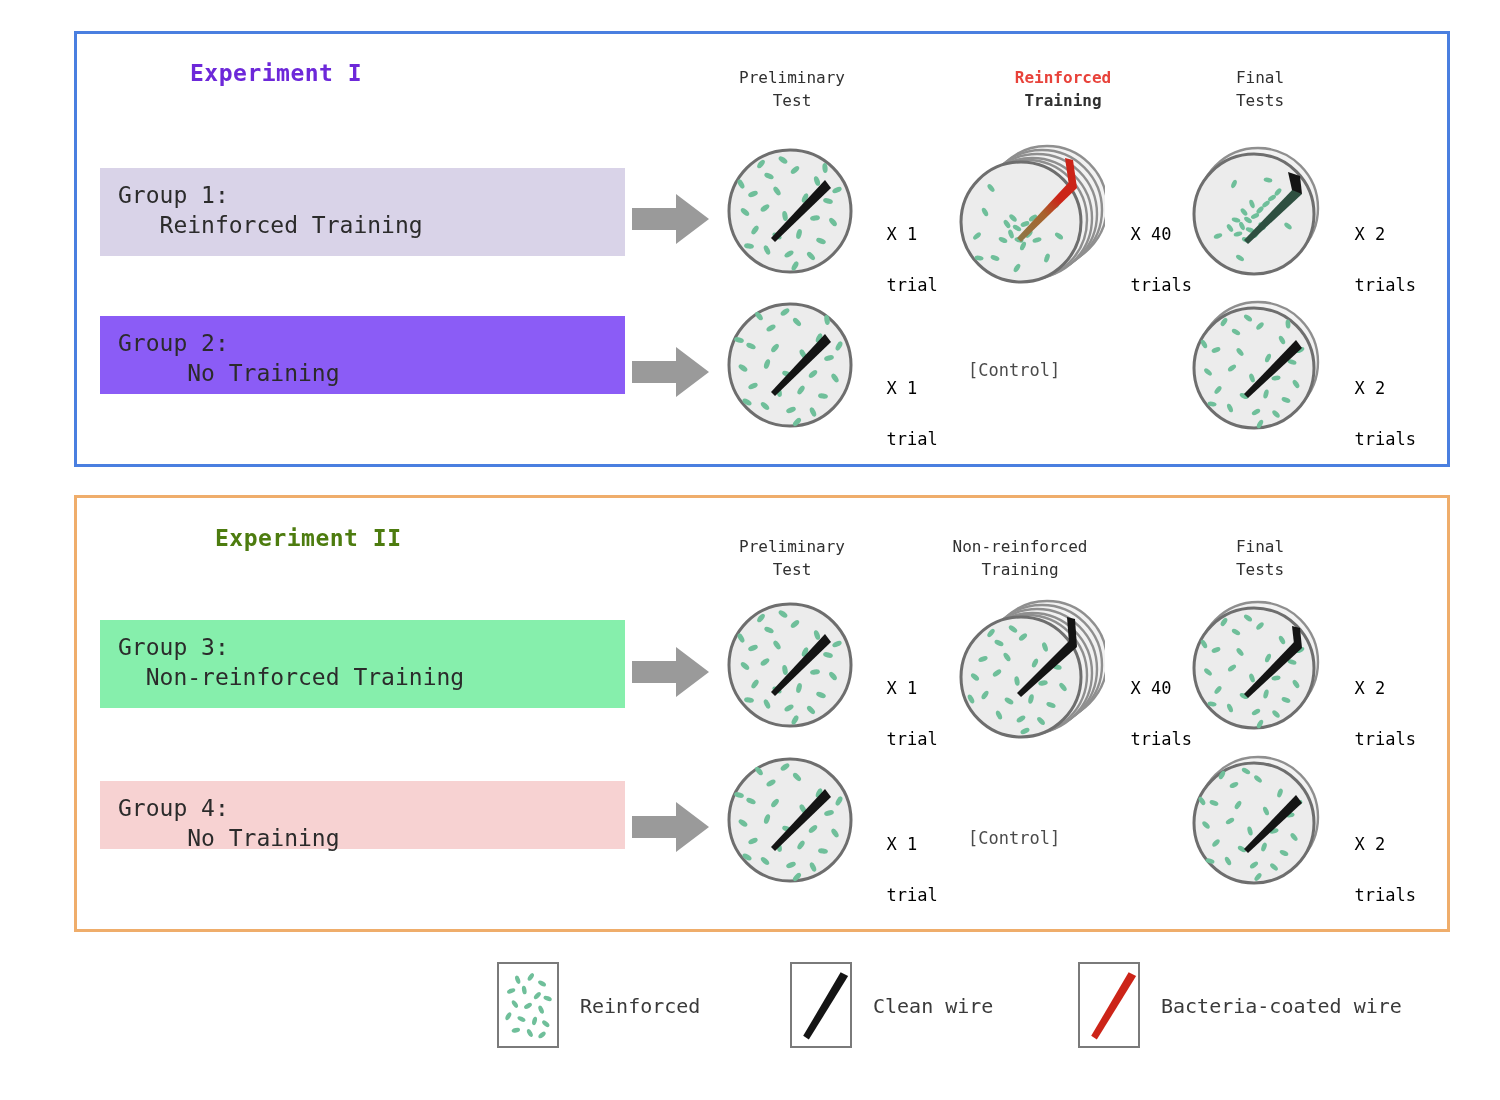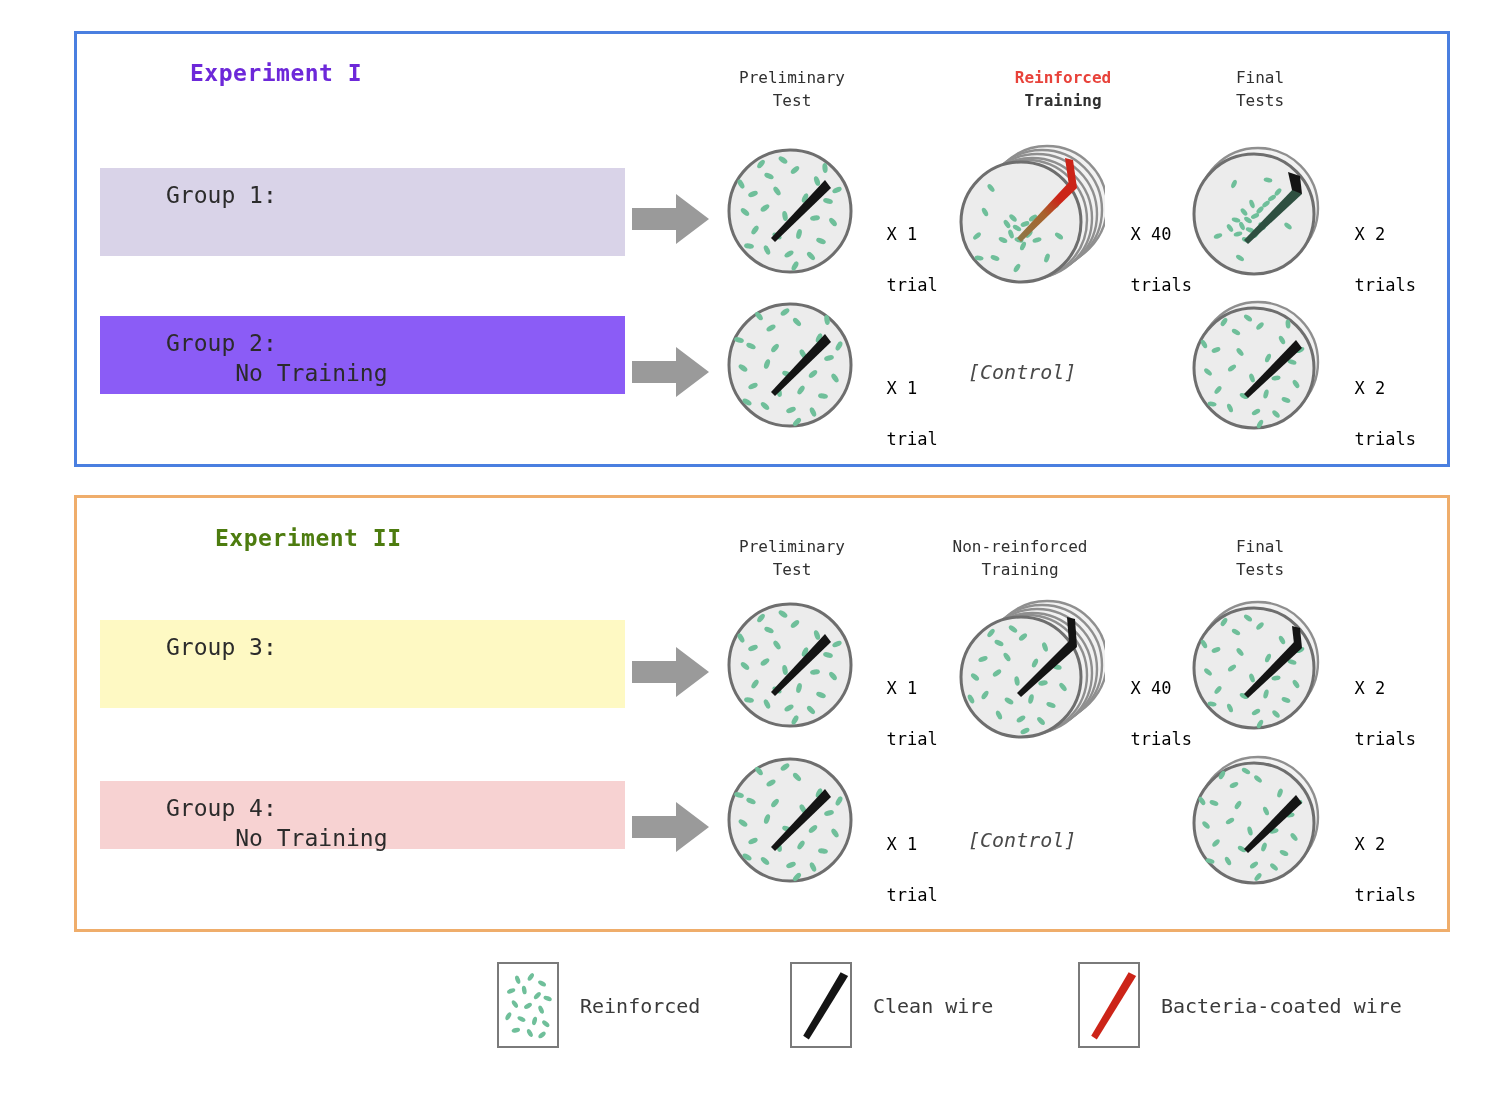--- a/index.html
+++ b/index.html
@@ -13,33 +13,33 @@
   .exp-title{position:absolute;font-weight:bold;font-size:23px;letter-spacing:0.5px;white-space:nowrap;}
   #exp1-title{left:190px;top:60px;color:#6d28d9;}
   #exp2-title{left:215px;top:525px;color:#4d7c0f;}
 
   .group-box{position:absolute;box-sizing:border-box;}
   .group-line{font-size:23px;color:#2b2b2b;line-height:1.32;white-space:pre;}
   .gl-2{display:block;}
 
   #group1-box{left:100px;top:168px;width:525px;height:88px;background:#d9d3e8;}
   #group2-box{left:100px;top:316px;width:525px;height:78px;background:#8b5cf6;}
-  #group3-box{left:100px;top:620px;width:525px;height:88px;background:#fef9c3;}
+  #group3-box{left:100px;top:620px;width:525px;height:88px;background:#86efac;}
   #group4-box{left:100px;top:781px;width:525px;height:68px;background:#f7d2d2;}
-  .gbox-inner{padding:12px 16px 0 18px;margin-left:48px;}
+  .gbox-inner{padding:12px 16px 0 18px;}
 
   .col-head{position:absolute;text-align:center;font-size:16px;line-height:1.45;
             color:#303030;white-space:nowrap;}
   .col-head .l2{display:block;}
   .hl-red{color:#e8423a;}
 
   .arrow{position:absolute;}
   .dish-cell{position:absolute;}
   .trial-lbl{position:absolute;font-size:17px;line-height:1.5;color:#000000;white-space:pre;}
-  .control-lbl{position:absolute;font-size:20px;color:#4a4a4a;white-space:nowrap;font-style:italic;}
+  .control-lbl{position:absolute;font-size:17px;color:#4a4a4a;white-space:nowrap;}
 
   .legend-item{position:absolute;}
   .legend-swatch{position:absolute;box-sizing:border-box;border:2px solid #7a7a7a;background:#fff;}
   .legend-text{position:absolute;font-size:20px;color:#3a3a3a;white-space:nowrap;}
 </style>
 </head>
 <body>
 
 <div class="panel" id="panel-exp1"></div>
 <div class="exp-title" id="exp1-title">Experiment I</div>
@@ -53,20 +53,21 @@
   <span class="l2">Training</span>
 </div>
 <div class="col-head" style="left:1185px;top:66px;width:150px;">
   <span>Final</span>
   <span class="l2">Tests</span>
 </div>
 
 <div class="group-box" id="group1-box">
   <div class="gbox-inner">
     <span class="group-line">Group 1:</span>
+    <span class="group-line gl-2">   Reinforced Training</span>
   </div>
 </div>
 <svg class="arrow" style="left:632px;top:192px;" width="78" height="54" viewBox="0 0 78 54">
   <path d="M0 16 L44 16 L44 2 L77 27 L44 52 L44 38 L0 38 Z" fill="#9a9a9a"></path>
 </svg>
 
 <svg class="dish-cell" style="left:725px;top:146px;" width="130" height="130" viewBox="0 0 130 130">
   <circle cx="65" cy="65" r="61" fill="#ececec" stroke="#6e6e6e" stroke-width="3"></circle>
   <g fill="#6fbf9a">
     <ellipse cx="44" cy="30" rx="5" ry="2.6" transform="rotate(25 44 30)"></ellipse>
@@ -283,20 +284,21 @@
   <span class="l2">Training</span>
 </div>
 <div class="col-head" style="left:1185px;top:535px;width:150px;">
   <span>Final</span>
   <span class="l2">Tests</span>
 </div>
 
 <div class="group-box" id="group3-box">
   <div class="gbox-inner">
     <span class="group-line">Group 3:</span>
+    <span class="group-line gl-2">  Non-reinforced Training</span>
   </div>
 </div>
 <svg class="arrow" style="left:632px;top:645px;" width="78" height="54" viewBox="0 0 78 54">
   <path d="M0 16 L44 16 L44 2 L77 27 L44 52 L44 38 L0 38 Z" fill="#9a9a9a"></path>
 </svg>
 
 <svg class="dish-cell" style="left:725px;top:600px;" width="130" height="130" viewBox="0 0 130 130">
   <circle cx="65" cy="65" r="61" fill="#ececec" stroke="#6e6e6e" stroke-width="3"></circle>
   <g fill="#6fbf9a">
     <ellipse cx="44" cy="30" rx="5" ry="2.6" transform="rotate(25 44 30)"></ellipse>

